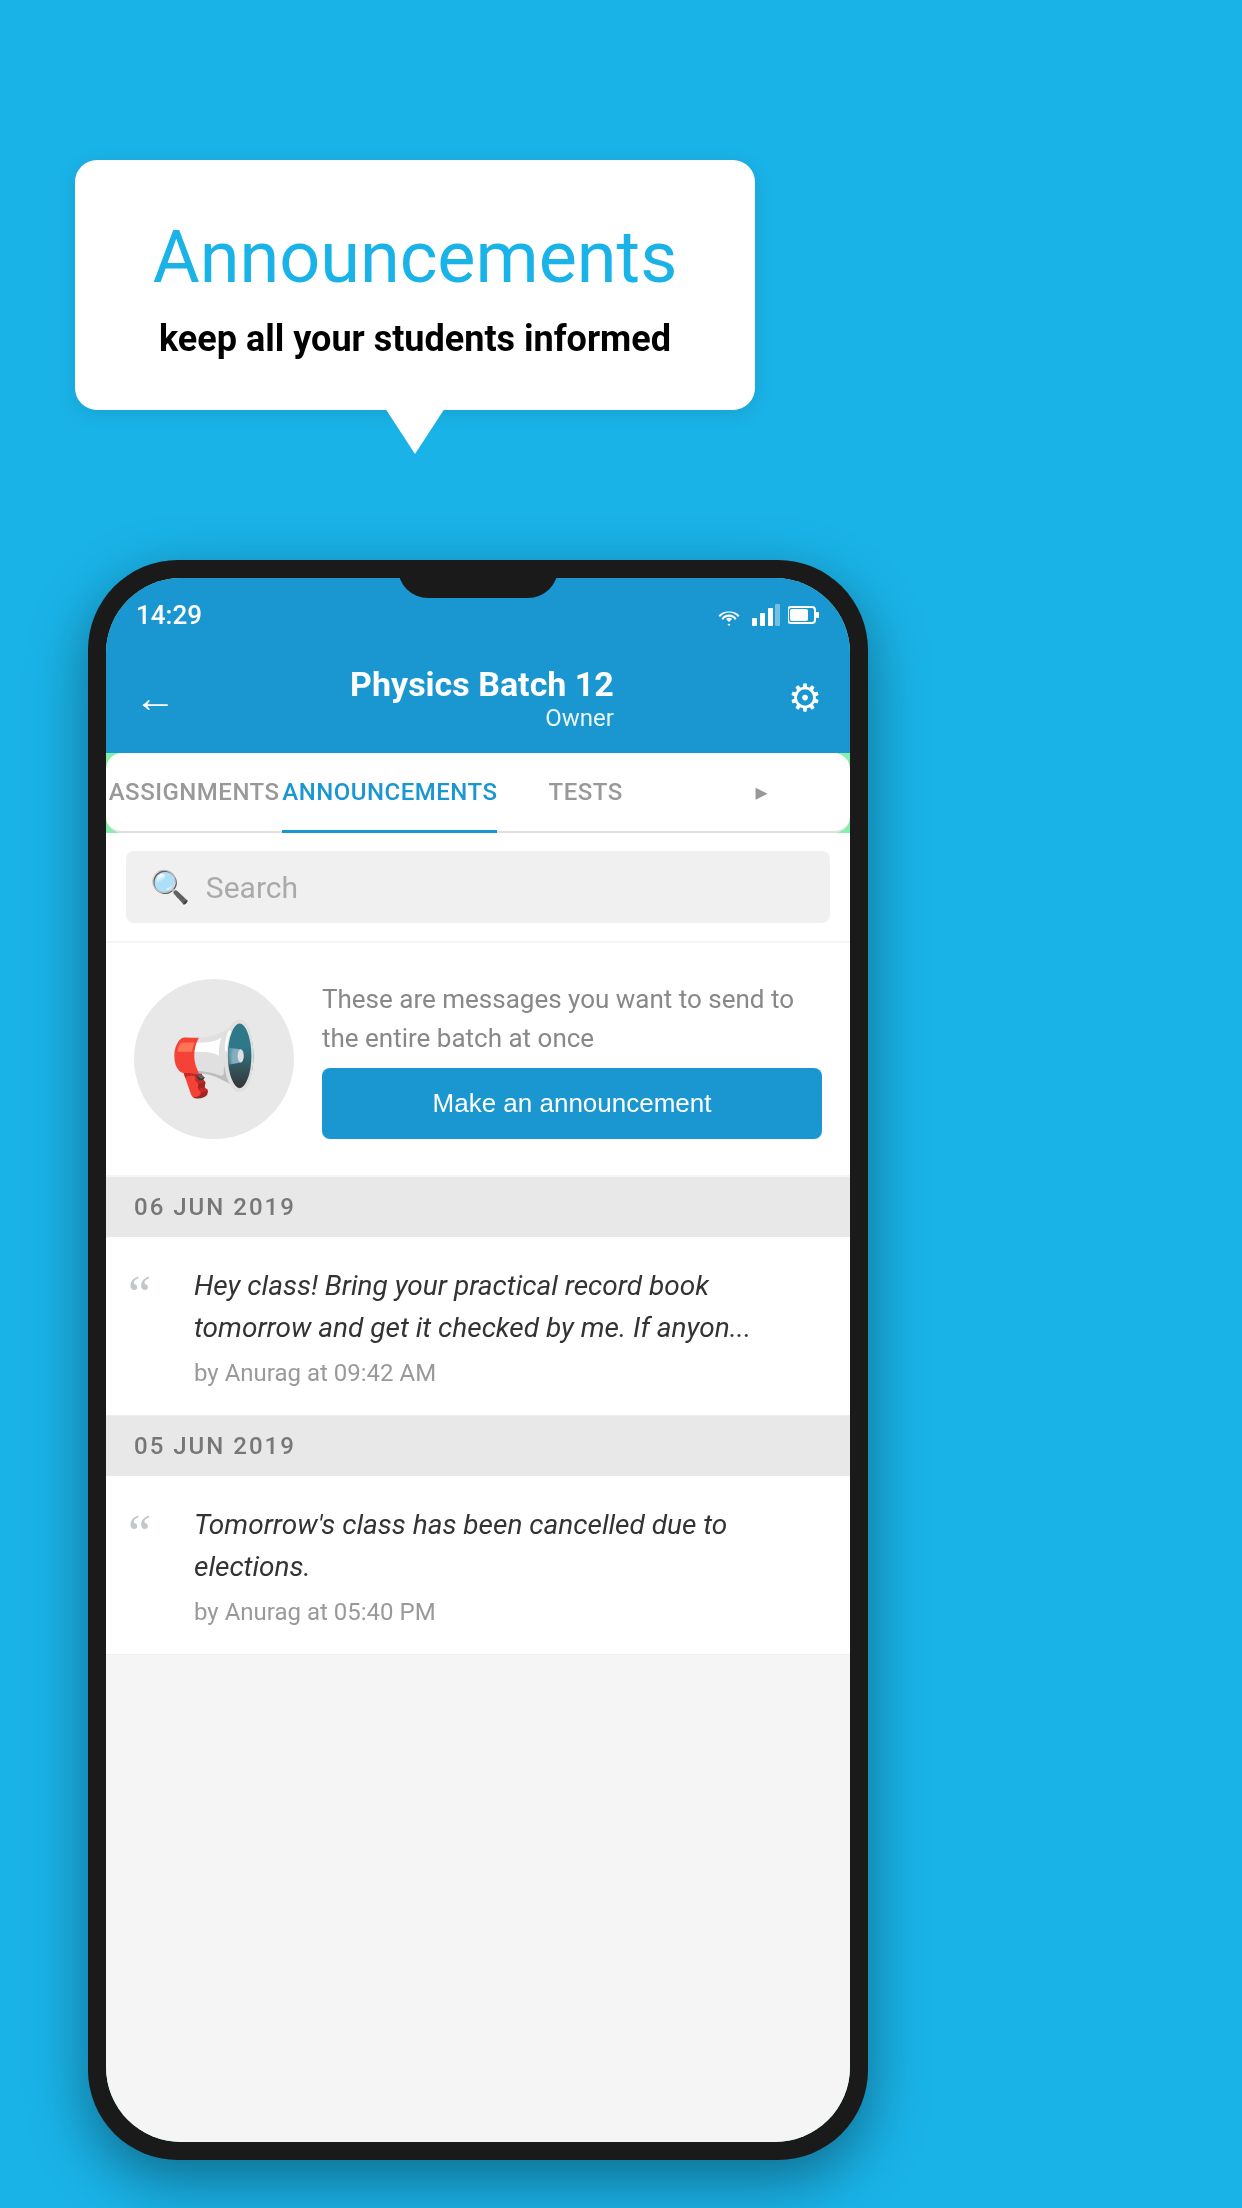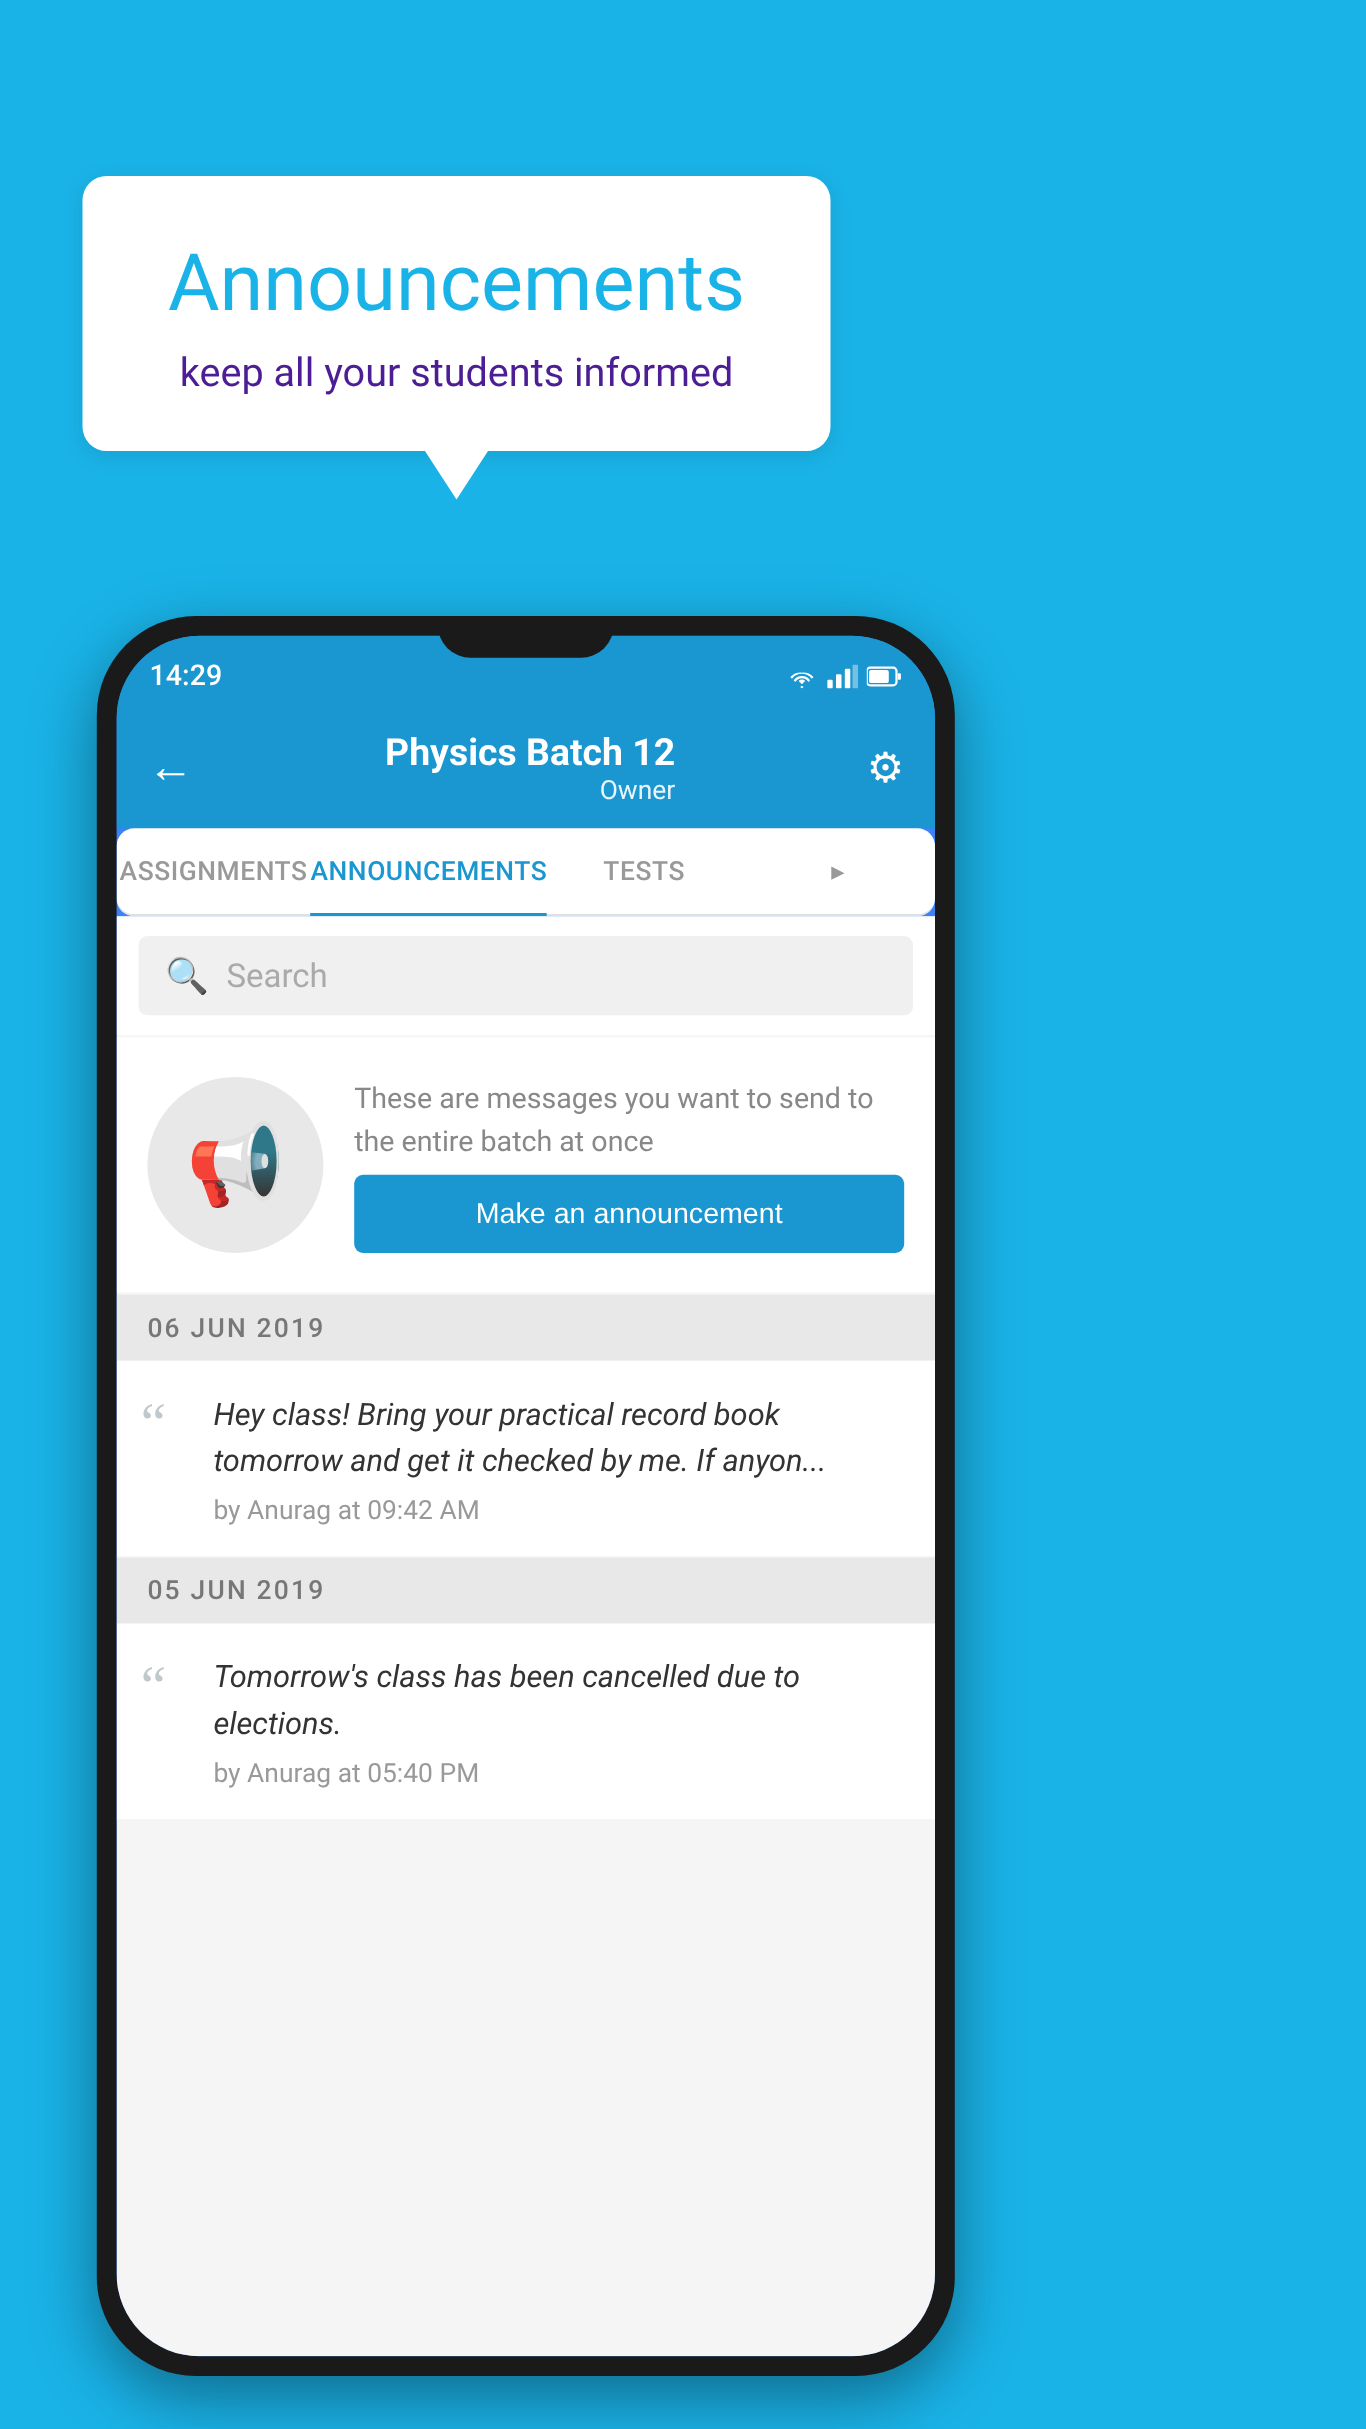--- a/index.html
+++ b/index.html
@@ -44,22 +44,22 @@
 
     .bubble-title {
       font-size: 72px;
       color: #1ab3e8;
       font-weight: 400;
       margin-bottom: 18px;
     }
 
     .bubble-subtitle {
       font-size: 36px;
-      color: #4c1d95;
-      font-weight: 400;
+      color: #000000;
+      font-weight: 700;
     }
 
     
     .phone-container {
       position: absolute;
       top: 560px;
       left: 88px;
       width: 780px;
       height: 1600px;
     }
@@ -70,21 +70,21 @@
       background: #1a1a1a;
       border-radius: 90px;
       padding: 18px;
       box-shadow: 0 20px 60px rgba(0,0,0,0.4);
       position: relative;
     }
 
     .phone-inner {
       width: 100%;
       height: 100%;
-      background: #3b82f6;
+      background: #86efac;
       border-radius: 75px;
       overflow: hidden;
       position: relative;
     }
 
     
     .notch {
       position: absolute;
       top: 0;
       left: 50%;

